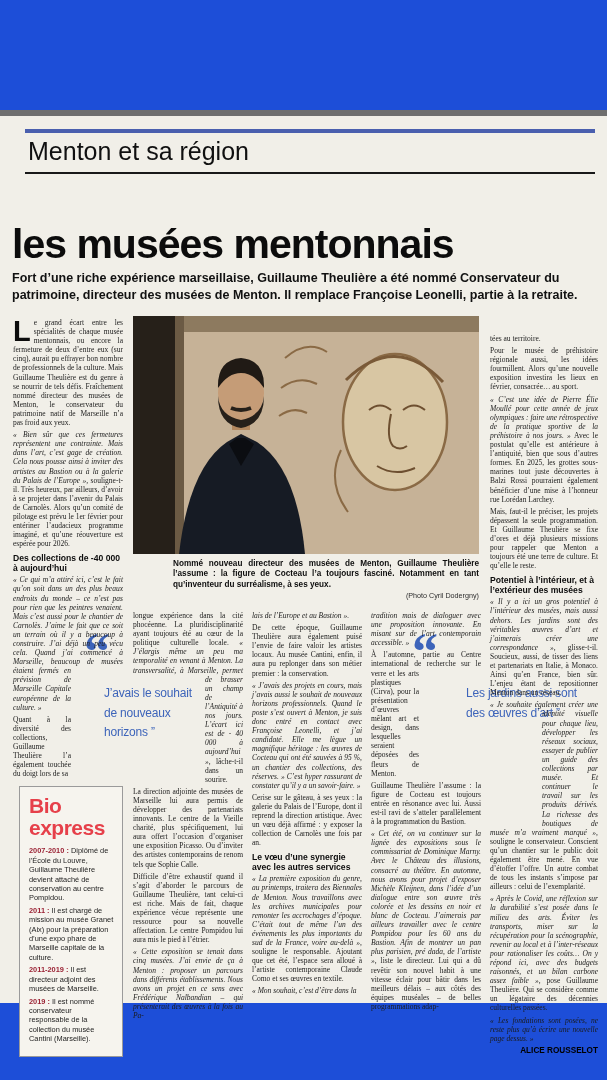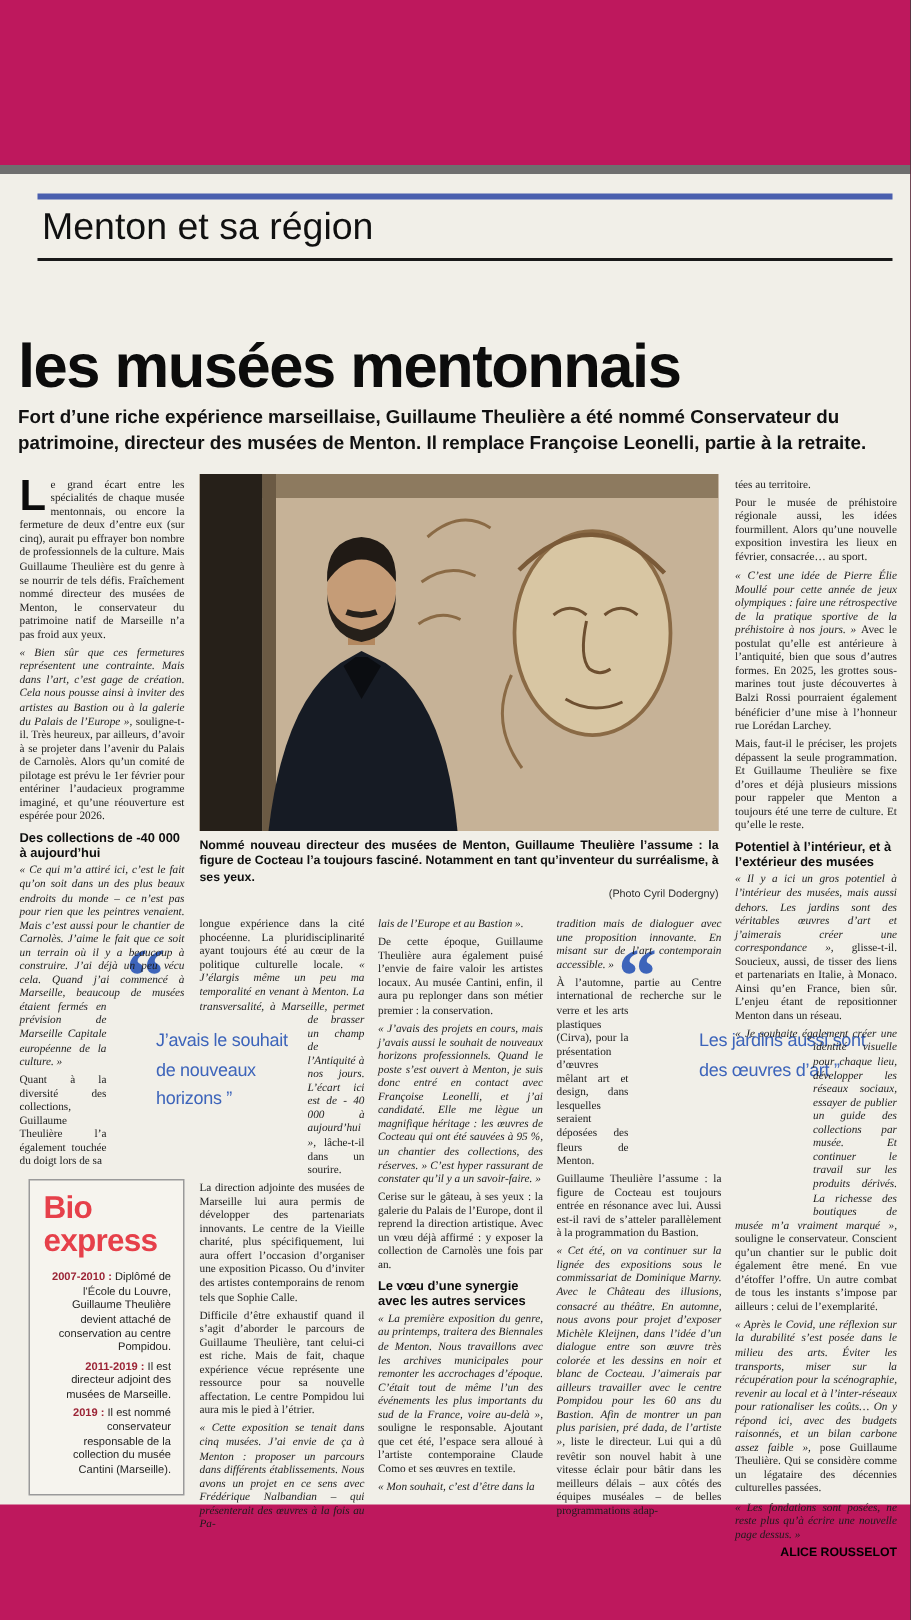--- a/index.html
+++ b/index.html
@@ -1,20 +1,20 @@
 <!DOCTYPE html>
 <html lang="fr"><head>
 <meta charset="utf-8">
 <style>
   :root{
     --blue:#4a5fae; --qblue:#3d64ba; --biored:#e6404a; --biodate:#9b2335;
     --pagebg:#f1efe8; --ink:#1b1b1b;
   }
   html,body{margin:0;padding:0;background:#000;}
-  .frame{position:relative;width:607px;height:1080px;background:#be185d;overflow:hidden;
+  .frame{position:relative;width:607px;height:1080px;background:#1d4ed8;overflow:hidden;
          font-family:"Liberation Sans",sans-serif;}
   .topstrip{position:absolute;left:0;top:110px;width:607px;height:6px;background:#6f6f6f;}
   .page{position:absolute;left:0;top:116px;width:607px;height:887px;background:var(--pagebg);color:var(--ink);}
   .kicker-bar{position:absolute;left:25px;top:13px;width:570px;height:4px;background:var(--blue);}
   .kicker{position:absolute;left:28px;top:21px;font-size:25px;font-weight:500;color:#101010;letter-spacing:0;}
   .kicker-rule{position:absolute;left:25px;top:56px;width:570px;height:2px;background:#191919;}
   .headline{position:absolute;left:12px;top:62px;width:590px;font-weight:800;font-size:41px;
             line-height:44px;letter-spacing:-1px;color:#0c0c0c;}
   .standfirst{position:absolute;left:12px;top:154px;width:586px;font-weight:700;font-size:12.5px;line-height:17px;color:#111;}
   .col{position:absolute;width:110px;}
@@ -23,29 +23,29 @@
   .it{font-style:italic;}
   .subhead{font-family:"Liberation Sans",sans-serif;font-weight:700;font-size:8.6px;line-height:10px;
            margin:5px 0 2px 0;text-align:left;color:#0d0d0d;}
   .dc{float:left;font-family:"Liberation Sans",sans-serif;font-weight:800;font-size:29px;
       line-height:24px;margin:1px 3px 0 0;color:#0c0c0c;}
   .wrap-spacer{display:block;}
   .fl{float:left;margin-right:4px;}
   .fr{float:right;margin-left:4px;}
   .photo{position:absolute;left:133px;top:200px;width:346px;height:238px;background:#b3a089;overflow:hidden;}
   .caption-block{position:absolute;left:133px;top:443px;width:346px;}
-  .photo-caption{font-weight:700;font-size:8.2px;line-height:10.4px;text-align:justify;color:#0e0e0e;}
+  .photo-caption{font-weight:700;font-size:8.2px;line-height:10.4px;text-align:justify;color:#0e0e0e;margin-left:40px;}
   .photo-credit{text-align:right;font-size:7.2px;color:#2d2d2d;margin-top:1px;}
   .pullquote{position:absolute;color:var(--qblue);}
   .pq-glyph{position:absolute;font-family:"Liberation Serif",serif;font-weight:700;font-size:52px;line-height:40px;}
   .pq-text{position:absolute;font-weight:400;font-size:12px;line-height:19.5px;letter-spacing:-0.2px;}
   .bio-box{border:1px solid #9a9a9a;background:#f6f4ee;margin:8px 0 0 6px;padding:8px 8px 9px 9px;
            font-family:"Liberation Sans",sans-serif;}
   .bio-title{color:var(--biored);font-weight:800;font-size:21px;line-height:22px;margin:0 0 7px 0;letter-spacing:-0.5px;}
-  .bio-entry{font-size:7.4px;line-height:9.4px;margin-bottom:3px;text-align:right;color:#222;}
+  .bio-entry{font-size:7.4px;line-height:9.4px;margin-bottom:3px;text-align:left;color:#222;}
   .bio-date{font-weight:700;color:var(--biodate);}
   .author{font-family:"Liberation Sans",sans-serif;font-weight:700;font-size:8.2px;text-align:right;margin-top:3px;color:#000;}
 </style>
 </head>
 <body>
 
 <div class="frame">
   <div class="topstrip"></div>
 
   <div class="page">
@@ -103,20 +103,21 @@
 
     <div class="col" style="left:13px;top:202px;">
         <p class="blk"><span class="dc">L</span><span>e grand écart entre les spécialités de chaque musée mentonnais, ou encore la fermeture de deux d’entre eux (sur cinq), aurait pu effrayer bon nombre de professionnels de la culture. Mais Guillaume Theulière est du genre à se nourrir de tels défis. Fraîchement nommé directeur des musées de Menton, le conservateur du patrimoine natif de Marseille n’a pas froid aux yeux.</span></p>
         <p class="blk"><span class="it">« Bien sûr que ces fermetures représentent une contrainte. Mais dans l’art, c’est gage de création. Cela nous pousse ainsi à inviter des artistes au Bastion ou à la galerie du Palais de l’Europe », </span><span>souligne-t-il. Très heureux, par ailleurs, d’avoir à se projeter dans l’avenir du Palais de Carnolès. Alors qu’un comité de pilotage est prévu le 1er février pour entériner l’audacieux programme imaginé, et qu’une réouverture est espérée pour 2026.</span></p>
         <h3 class="subhead">Des collections de -40 000 à aujourd’hui</h3>
         <p class="blk"><span class="it">« Ce qui m’a attiré ici, c’est le fait qu’on soit dans un des plus beaux endroits du monde – ce n’est pas pour rien que les peintres venaient. Mais c’est aussi pour le chantier de Carnolès. J’aime le fait que ce soit un terrain où il y a beaucoup à construire. J’ai déjà un peu vécu cela. Quand j’ai commencé à Marseille, beaucoup de musées étaient </span><span class="wrap-spacer fr" style="width: 48px; height: 118px;"></span><span class="it">fermés en prévision de Marseille Capitale européenne de la culture. »</span></p>
         <p class="blk"><span>Quant à la diversité des collections, Guillaume Theulière l’a également touchée du doigt lors de sa</span></p>
         <div class="bio-box">
           <div class="bio-title">Bio express</div>
           <div class="bio-entry"><span class="bio-date">2007-2010 : </span><span>Diplômé de l’École du Louvre, Guillaume Theulière devient attaché de conservation au centre Pompidou.</span></div>
+          <div class="bio-entry"><span class="bio-date">2011 : </span><span>Il est chargé de mission au musée Granet (Aix) pour la préparation d’une expo phare de Marseille capitale de la culture.</span></div>
           <div class="bio-entry"><span class="bio-date">2011-2019 : </span><span>Il est directeur adjoint des musées de Marseille.</span></div>
           <div class="bio-entry"><span class="bio-date">2019 : </span><span>Il est nommé conservateur responsable de la collection du musée Cantini (Marseille).</span></div>
         </div>
       </div>
     <div class="col" style="left:133px;top:495px;">
         <p class="blk"><span>longue expérience dans la cité phocéenne. La pluridisciplinarité ayant toujours été au cœur de la politique culturelle locale. </span><span class="it">« J’élargis même un peu ma temporalité en venant à Menton. La transversalité, </span><span class="wrap-spacer fl" style="width: 68px; height: 112px;"></span><span class="it">à Marseille, permet de brasser un champ de l’Antiquité à nos jours. L’écart ici est de - 40 000 à aujourd’hui », </span><span>lâche-t-il dans un sourire.</span></p>
         <p class="blk"><span>La direction adjointe des musées de Marseille lui aura permis de développer des partenariats innovants. Le centre de la Vieille charité, plus spécifiquement, lui aura offert l’occasion d’organiser une exposition Picasso. Ou d’inviter des artistes contemporains de renom tels que Sophie Calle.</span></p>
         <p class="blk"><span>Difficile d’être exhaustif quand il s’agit d’aborder le parcours de Guillaume Theulière, tant celui-ci est riche. Mais de fait, chaque expérience vécue représente une ressource pour sa nouvelle affectation. Le centre Pompidou lui aura mis le pied à l’étrier.</span></p>
         <p class="blk"><span class="it">« Cette exposition se tenait dans cinq musées. J’ai envie de ça à Menton : proposer un parcours dans différents établissements. Nous avons un projet en ce sens avec Frédérique Nalbandian – qui présenterait des œuvres à la fois au Pa-</span></p>
       </div>
@@ -128,21 +129,21 @@
         <h3 class="subhead">Le vœu d’une synergie avec les autres services</h3>
         <p class="blk"><span class="it">« La première exposition du genre, au printemps, traitera des Biennales de Menton. Nous travaillons avec les archives municipales pour remonter les accrochages d’époque. C’était tout de même l’un des événements les plus importants du sud de la France, voire au-delà », </span><span>souligne le responsable. Ajoutant que cet été, l’espace sera alloué à l’artiste contemporaine Claude Como et ses œuvres en textile.</span></p>
         <p class="blk"><span class="it">« Mon souhait, c’est d’être dans la</span></p>
       </div>
     <div class="col" style="left:371px;top:495px;">
         <p class="blk"><span class="it">tradition mais de dialoguer avec une proposition innovante. En misant sur de l’art contemporain accessible. »</span></p>
         <p class="blk"><span>À l’automne, partie au Centre international de recherche sur le verre </span><span class="wrap-spacer fr" style="width: 58px; height: 112px;"></span><span>et les arts plastiques (Cirva), pour la présentation d’œuvres mêlant art et design, dans lesquelles seraient déposées des fleurs de Menton.</span></p>
         <p class="blk"><span>Guillaume Theulière l’assume : la figure de Cocteau est toujours entrée en résonance avec lui. Aussi est-il ravi de s’atteler parallèlement à la programmation du Bastion.</span></p>
         <p class="blk"><span class="it">« Cet été, on va continuer sur la lignée des expositions sous le commissariat de Dominique Marny. Avec le Château des illusions, consacré au théâtre. En automne, nous avons pour projet d’exposer Michèle Kleijnen, dans l’idée d’un dialogue entre son œuvre très colorée et les dessins en noir et blanc de Cocteau. J’aimerais par ailleurs travailler avec le centre Pompidou pour les 60 ans du Bastion. Afin de montrer un pan plus parisien, pré dada, de l’artiste », </span><span>liste le directeur. Lui qui a dû revêtir son nouvel habit à une vitesse éclair pour bâtir dans les meilleurs délais – aux côtés des équipes muséales – de belles programmations adap-</span></p>
       </div>
-    <div class="col" style="left:490px;top:202px;width:108px;">
+    <div class="col" style="left:490px;top:218px;width:108px;">
         <p class="blk"><span>tées au territoire.</span></p>
         <p class="blk"><span>Pour le musée de préhistoire régionale aussi, les idées fourmillent. Alors qu’une nouvelle exposition investira les lieux en février, consacrée… au sport.</span></p>
         <p class="blk"><span class="it">« C’est une idée de Pierre Élie Moullé pour cette année de jeux olympiques : faire une rétrospective de la pratique sportive de la préhistoire à nos jours. » </span><span>Avec le postulat qu’elle est antérieure à l’antiquité, bien que sous d’autres formes. En 2025, les grottes sous-marines tout juste découvertes à Balzi Rossi pourraient également bénéficier d’une mise à l’honneur rue Lorédan Larchey.</span></p>
         <p class="blk"><span>Mais, faut-il le préciser, les projets dépassent la seule programmation. Et Guillaume Theulière se fixe d’ores et déjà plusieurs missions pour rappeler que Menton a toujours été une terre de culture. Et qu’elle le reste.</span></p>
         <h3 class="subhead">Potentiel à l’intérieur, et à l’extérieur des musées</h3>
         <p class="blk"><span class="it">« Il y a ici un gros potentiel à l’intérieur des musées, mais aussi dehors. Les jardins sont des véritables œuvres d’art et j’aimerais créer une correspondance », </span><span>glisse-t-il. Soucieux, aussi, de tisser des liens et partenariats en Italie, à Monaco. Ainsi qu’en France, bien sûr. L’enjeu étant de repositionner Menton dans un réseau.</span></p>
         <p class="blk"><span class="it">« Je souhaite également créer une </span><span class="wrap-spacer fl" style="width: 48px; height: 112px;"></span><span class="it">identité visuelle pour chaque lieu, développer les réseaux sociaux, essayer de publier un guide des collections par musée. Et continuer le travail sur les produits dérivés. La richesse des boutiques de musée m’a vraiment marqué », </span><span>souligne le conservateur. Conscient qu’un chantier sur le public doit également être mené. En vue d’étoffer l’offre. Un autre combat de tous les instants s’impose par ailleurs : celui de l’exemplarité.</span></p>
         <p class="blk"><span class="it">« Après le Covid, une réflexion sur la durabilité s’est posée dans le milieu des arts. Éviter les transports, miser sur la récupération pour la scénographie, revenir au local et à l’inter-réseaux pour rationaliser les coûts… On y répond ici, avec des budgets raisonnés, et un bilan carbone assez faible », </span><span>pose Guillaume Theulière. Qui se considère comme un légataire des décennies culturelles passées.</span></p>
         <p class="blk"><span class="it">« Les fondations sont posées, ne reste plus qu’à écrire une nouvelle page dessus. »</span></p>
         <div class="author">ALICE ROUSSELOT</div>

